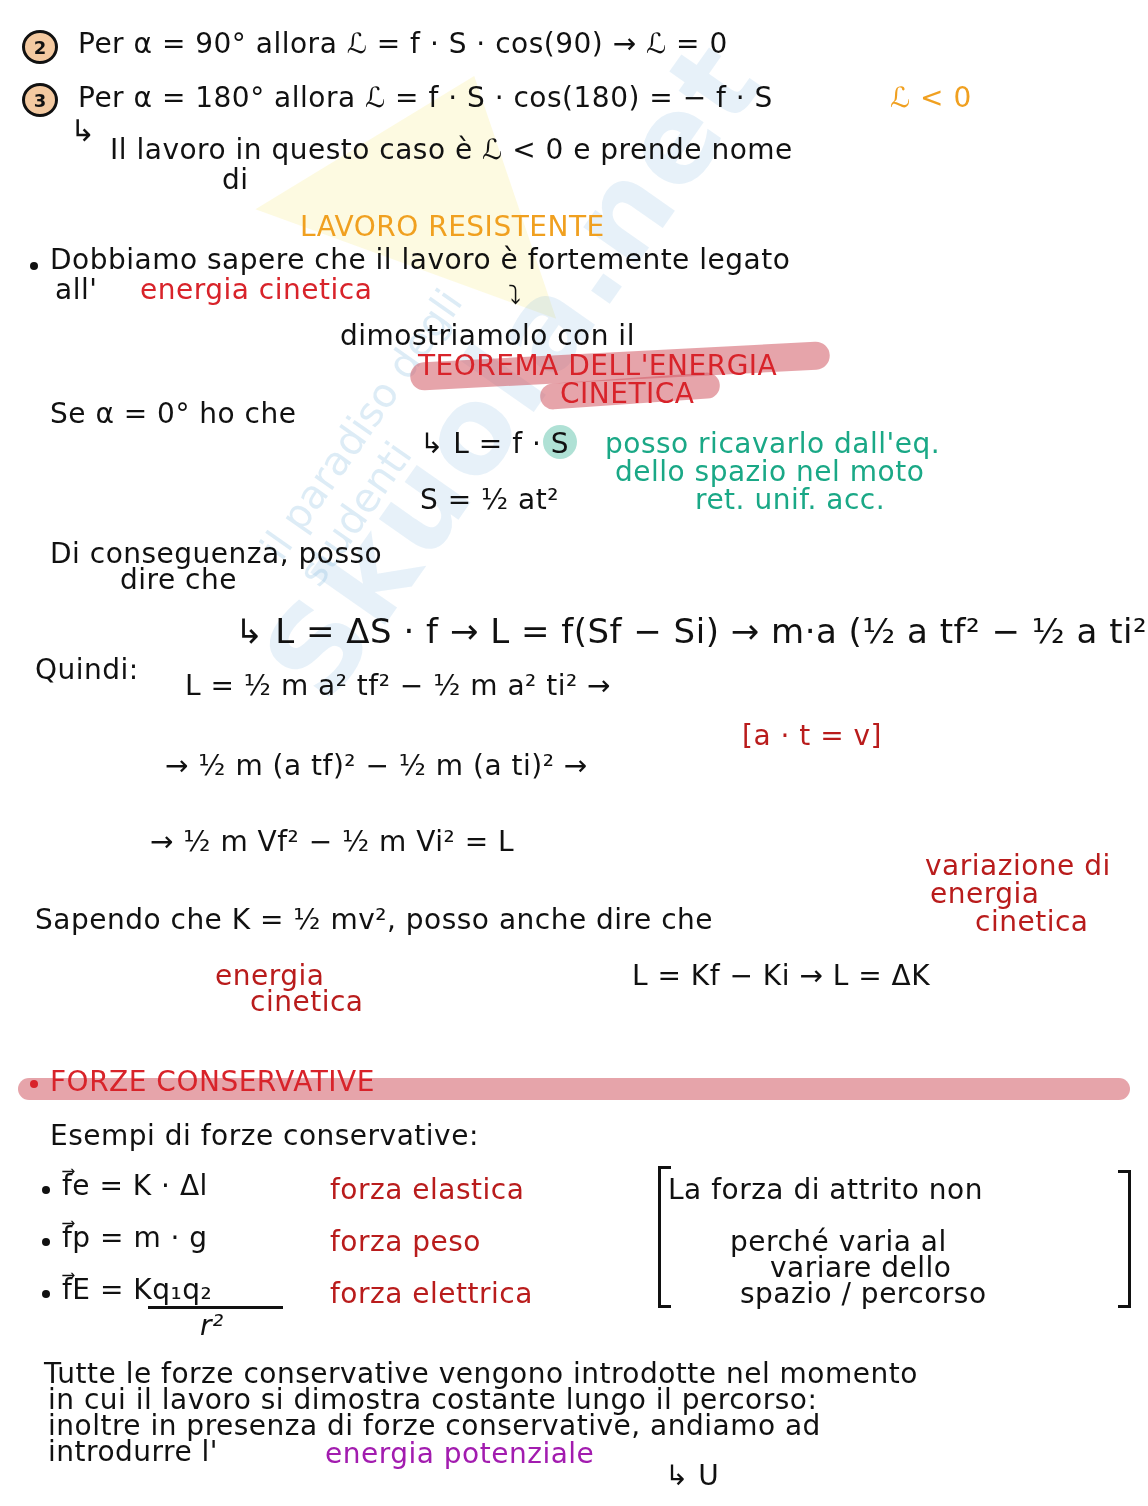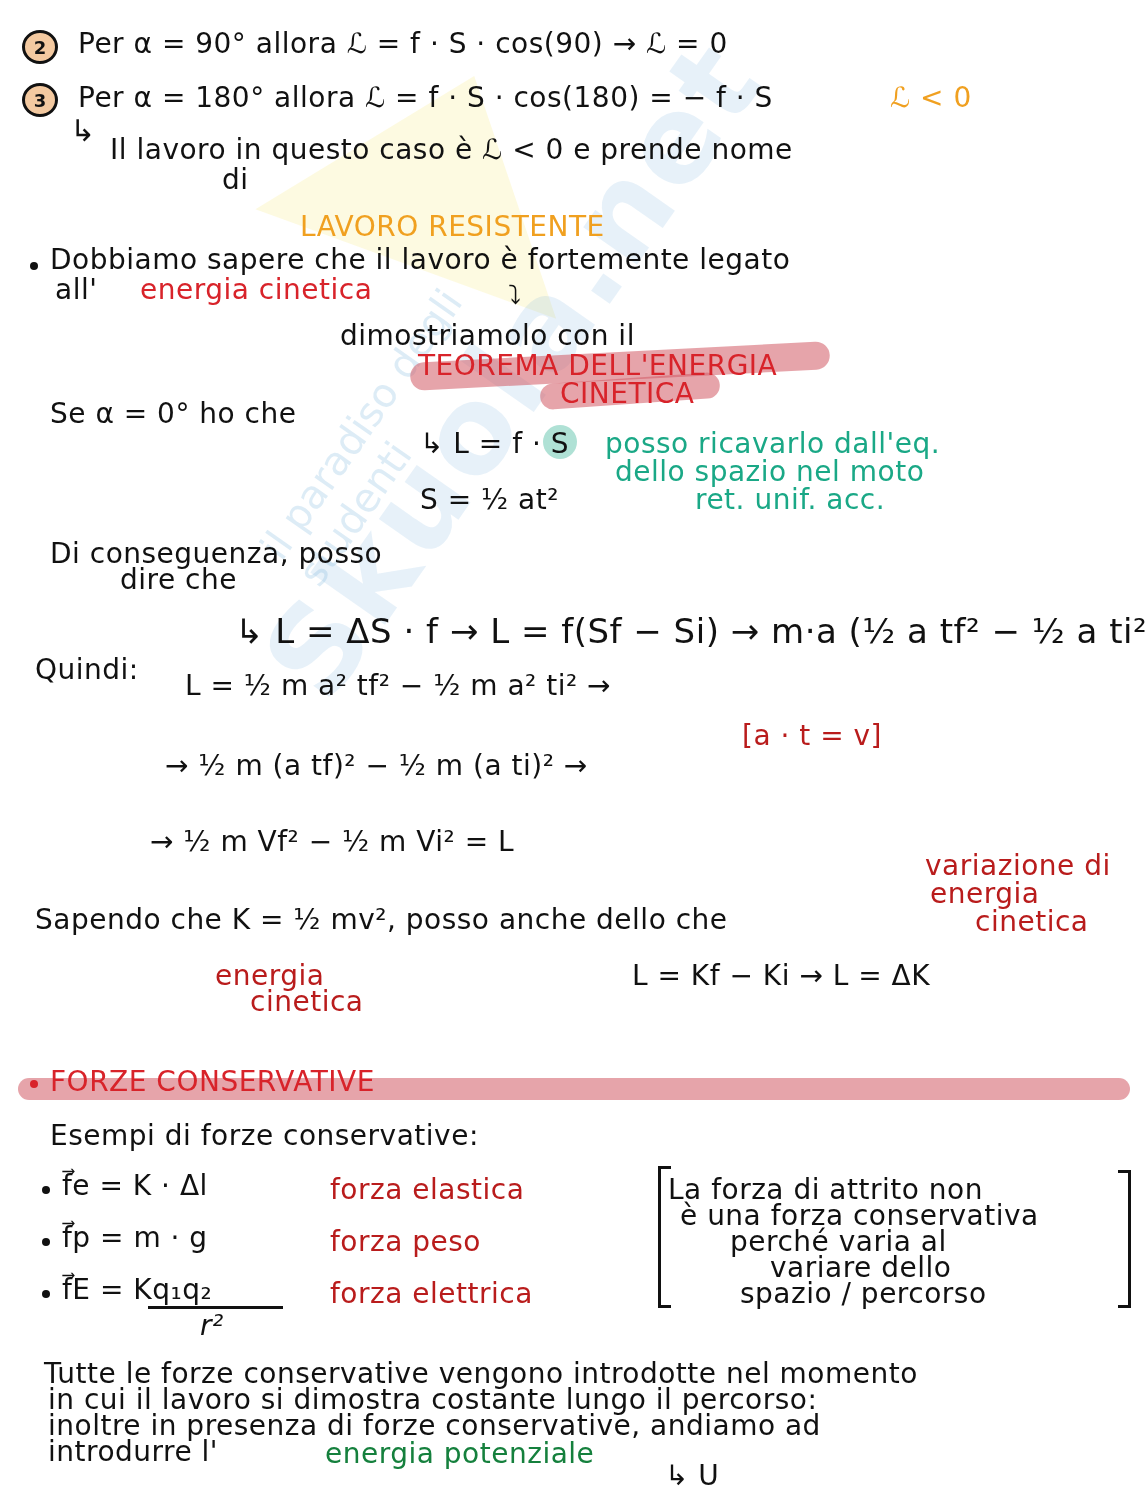--- a/index.html
+++ b/index.html
@@ -5,21 +5,21 @@
     html, body { margin: 0; padding: 0; background: #ffffff; }
     body { width: 1148px; height: 1506px; position: relative; overflow: hidden;
            font-family: "DejaVu Sans", sans-serif; color: #111; }
     .page { position: absolute; inset: 0; }
     .hw { position: absolute; white-space: nowrap; font-family: "DejaVu Sans", sans-serif;
           font-size: 28px; line-height: 1; color: #111; letter-spacing: 0.5px; }
     .orange { color: #f0a020; }
     .red { color: #d8232a; }
     .teal { color: #1aa886; }
     .gray { color: #b91c1c; }
-    .green { color: #15803d; }
+    .green { color: #a21caf; }
     .small { font-size: 28px; }
 
     
     .watermark { position: absolute; left: 60px; top: 40px; width: 520px; height: 460px; pointer-events: none; }
     .wm-text { position: absolute; left: 70px; top: 260px; transform: rotate(-55deg);
                font-family: "DejaVu Sans", sans-serif; font-weight: bold; font-size: 120px;
                color: rgba(120,180,220,0.18); letter-spacing: 4px; }
     .wm-sub { position: absolute; left: 150px; top: 330px; transform: rotate(-55deg);
               font-family: "DejaVu Sans", sans-serif; font-size: 40px; color: rgba(120,180,220,0.25); }
     .wm-tri { position: absolute; left: 220px; top: 30px; width: 0; height: 0;
@@ -94,21 +94,21 @@
 
   <div class="hw" style="left:165px;top:752px;">→ ½ m (a tf)² − ½ m (a ti)² →</div>
   <div class="hw gray" style="left:742px;top:722px;">[a · t = v]</div>
 
   <div class="hw" style="left:150px;top:828px;">→ ½ m Vf² − ½ m Vi² = L</div>
 
   <div class="hw gray small" style="left:925px;top:852px;">variazione di</div>
   <div class="hw gray small" style="left:930px;top:880px;">energia</div>
   <div class="hw gray small" style="left:975px;top:908px;">cinetica</div>
 
-  <div class="hw" style="left:35px;top:906px;">Sapendo che K = ½ mv², posso anche dello che</div>
+  <div class="hw" style="left:35px;top:906px;">Sapendo che K = ½ mv², posso anche dire che</div>
   <div class="hw gray small" style="left:215px;top:962px;">energia</div>
   <div class="hw gray small" style="left:250px;top:988px;">cinetica</div>
   <div class="hw" style="left:632px;top:962px;text-align:center;">L = Kf − Ki → L = ΔK</div>
 
   <div class="highlight-red" style="left:18px;top:1078px;width:1112px;height:22px;border-radius:12px;"></div>
   <div class="bullet red" style="left:30px;top:1080px;"></div>
   <div class="hw red small" style="left:50px;top:1068px;">FORZE CONSERVATIVE</div>
 
   <div class="hw" style="left:50px;top:1122px;">Esempi di forze conservative:</div>
 
@@ -122,21 +122,20 @@
 
   <div class="bullet" style="left:42px;top:1290px;"></div>
   <div class="hw" style="left:62px;top:1276px;">f⃗E = Kq₁q₂</div>
   <div class="fraction-bar" style="left:148px;top:1306px;width:135px;"></div>
   <div class="hw small" style="left:200px;top:1312px;font-style:italic;">r²</div>
   <div class="hw gray" style="left:330px;top:1280px;">forza elettrica</div>
 
   <div class="bracket left" style="left:658px;top:1166px;height:136px;"></div>
   <div class="bracket right" style="left:1118px;top:1170px;height:132px;"></div>
   <div class="hw small" style="left:668px;top:1176px;">La forza di attrito non</div>
-  <div class="hw small" style="left:680px;top:1202px;">è una forza conservativa</div>
   <div class="hw small" style="left:730px;top:1228px;">perché varia al</div>
   <div class="hw small" style="left:770px;top:1254px;">variare dello</div>
   <div class="hw small" style="left:740px;top:1280px;">spazio / percorso</div>
 
   <div class="hw small" style="left:44px;top:1360px;">Tutte le forze conservative vengono introdotte nel momento</div>
   <div class="hw small" style="left:48px;top:1386px;">in cui il lavoro si dimostra costante lungo il percorso:</div>
   <div class="hw small" style="left:48px;top:1412px;">inoltre in presenza di forze conservative, andiamo ad</div>
   <div class="hw small" style="left:48px;top:1438px;">introdurre l'</div>
   <div class="hw green small" style="left:325px;top:1440px;">energia potenziale</div>
   <div class="hw" style="left:665px;top:1462px;">↳ U</div>

